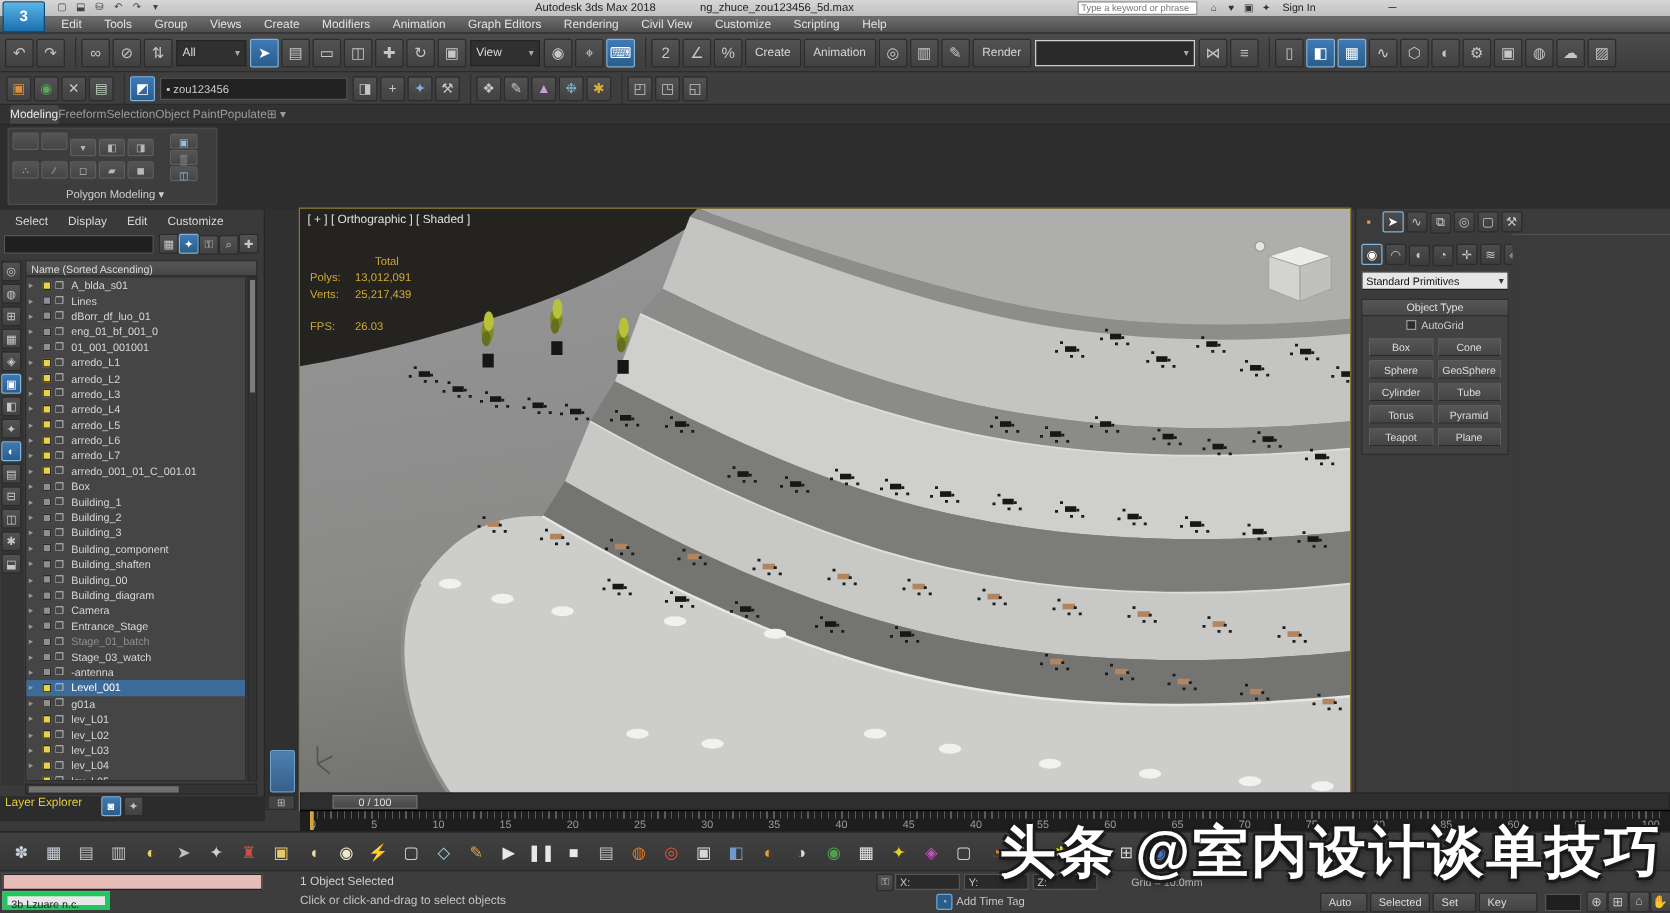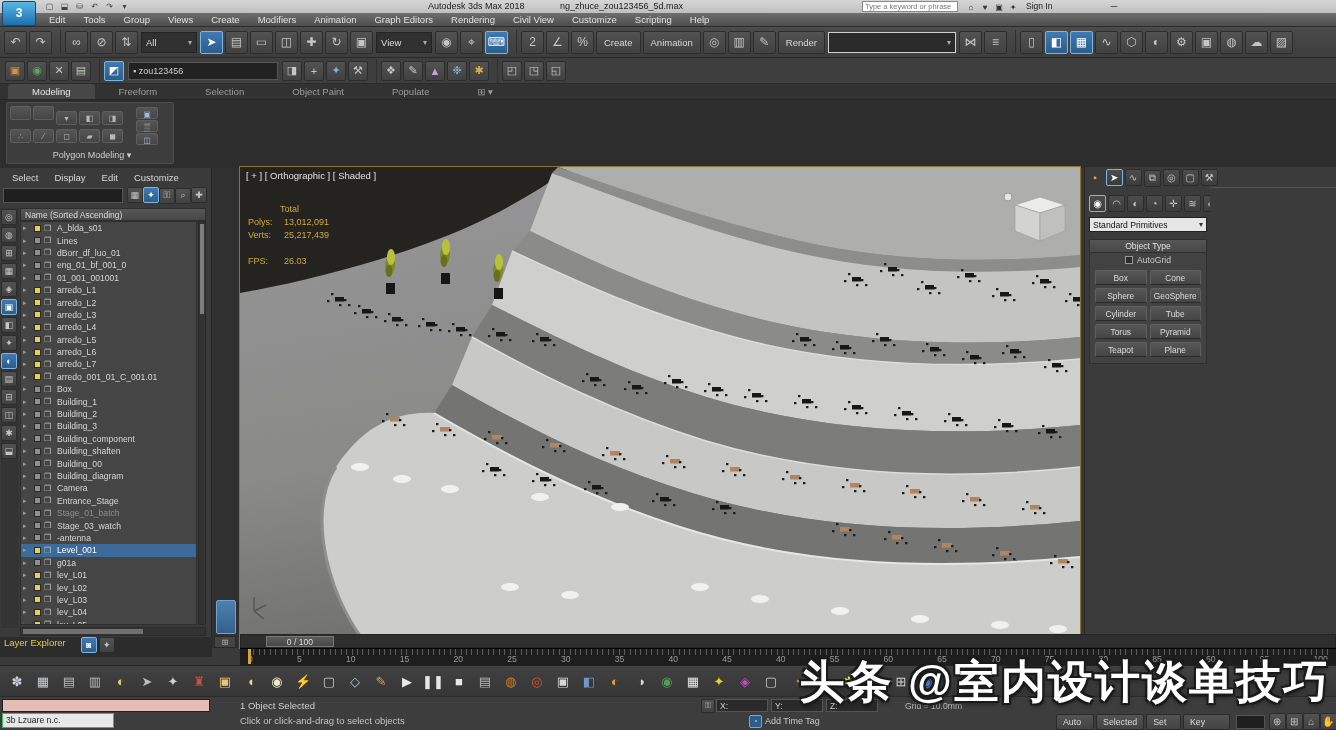--- a/index.html
+++ b/index.html
@@ -27,21 +27,21 @@
   #sectb .ic{width:20px;height:20px;font-size:11px}
   .ic.on{background:linear-gradient(#3f7ab5,#2a5d8a);border-color:#7db4e0;color:#fff}
   .txt{display:inline-flex;height:23px;align-items:center;padding:0 7px;font-size:9.5px;color:#d8d8d8;background:linear-gradient(#525252,#414141);border:1px solid #2c2c2c;border-radius:2px;margin:0 1px;flex:none}
   .dd{display:inline-flex;height:21px;align-items:center;min-width:56px;padding:0 4px;background:#303030;border:1px solid #242424;color:#ddd;font-size:9.5px;margin:0 2px;flex:none}
   .dd::after{content:"▾";margin-left:auto;padding-left:6px;color:#aaa;font-size:8px}
   .dd.wide{min-width:128px;background:#2a2a2a;border:1px solid #cfcfcf}
   .sep{display:inline-block;width:5px;height:24px;border-right:1px solid #2e2e2e;margin:0 3px;flex:none}
   .field{display:inline-flex;height:18px;align-items:center;min-width:150px;background:#222;border:1px solid #555;color:#ccc;font-size:9px;padding:0 4px;margin:0 3px;flex:none}
   
   #ribtabs{left:0;top:84px;width:1336px;height:16px;background:#323232;border-bottom:1px solid #262626;display:flex;align-items:flex-end;padding-left:8px}
-  .rtab{padding:2px 24px;font-size:9.5px;color:#9c9c9c}
+  .rtab{padding:2px 0;font-size:9.5px;color:#9c9c9c}
   .rtab.active{background:#474747;color:#e8e8e8;border-radius:3px 3px 0 0}
   #ribbon{left:0;top:100px;width:1336px;height:68px;background:#2d2d2d}
   #ribpanel{left:6px;top:2px;width:168px;height:62px;background:#3d3d3d;border:1px solid #4d4d4d;border-radius:2px}
   .rb{display:inline-block;width:21px;height:14px;background:linear-gradient(#555,#454545);border:1px solid #5e5e5e;border-radius:2px;margin:1px;color:#b8b8b8;font-size:8px;text-align:center;line-height:13px}
   .rb.blue{color:#8fc1e8}
   #riblabel{left:10px;top:47px;width:150px;text-align:center;font-size:9px;color:#cfcfcf}
   
   #sx{left:0;top:168px;width:212px;height:480px;background:#3a3a3a;border-right:1px solid #262626}
   #sxmenu{left:4px;top:4px;height:13px}
   #sxmenu span{padding:0 8px;font-size:9.5px;color:#d8d8d8}
@@ -99,21 +99,21 @@
   #ruler{left:240px;top:648px;width:1096px;height:17px;background:#1e1e1e;border-top:1px solid #000}
   #rulerticks{left:8px;top:0;width:1080px;height:6px;background:repeating-linear-gradient(90deg,#5a5a5a 0 1px,transparent 1px 5.45px)}
   #rulernums{left:8px;top:5px;width:1080px;display:flex;justify-content:space-between;font-size:8.6px;color:#9a9a9a}
   #playhead{left:248px;top:649px;width:3px;height:15px;background:#d9a33c}
   
   #btoolbar{left:0;top:665px;width:1336px;height:31px;background:linear-gradient(#414141,#363636);border-top:1px solid #222;display:flex;align-items:center;padding:0 4px}
   #btoolbar .ic{width:24px;height:24px;font-size:13px;background:transparent;border:none}
   
   #statusbar{left:0;top:696px;width:1336px;height:34px;background:#3d3d3d;border-top:1px solid #2a2a2a}
   #mlpink{left:2px;top:2px;width:208px;height:13px;background:#e5bcb6;border:1px solid #222}
-  #mlwhite{left:2px;top:16px;width:112px;height:15px;background:#e8e8e8;border:1px solid #22c55e;color:#222;font-size:8.6px;padding:1px 3px}
+  #mlwhite{left:2px;top:16px;width:86px;height:15px;background:#e8e8e8;border:4px solid #22c55e;color:#222;font-size:8.6px;padding:1px 3px}
   #selstatus{left:240px;top:3px;font-size:9.5px;color:#d0d0d0}
   #prompt{left:240px;top:18px;font-size:9.5px;color:#c4c4c4}
   .coord{display:inline-flex;align-items:center;height:13px;background:#2a2a2a;border:1px solid #555;width:52px;font-size:8.6px;color:#ccc;padding:0 3px;margin-right:3px}
   #coords{left:700px;top:2px;display:flex}
   #gridlab{left:905px;top:4px;font-size:8.6px;color:#bbb}
   #timetag{left:748px;top:18px;font-size:9px;color:#c8c8c8}
   #timetag .ic{width:13px;height:13px;font-size:8px;background:#2a5d8a;border:1px solid #6ea8d8;margin-right:3px}
   #keys{left:1056px;top:16px;display:flex;align-items:center}
   .kbtn{height:16px;padding:0 6px;background:linear-gradient(#535353,#434343);border:1px solid #2a2a2a;border-radius:2px;color:#ddd;font-size:8.8px;line-height:15px;margin-right:2px}
   #timefield{width:42px;height:14px;background:#1f1f1f;border:1px solid #555;margin:0 4px}
@@ -884,21 +884,21 @@
         <ellipse cx="205" cy="88" rx="5" ry="9" fill="#7e8a24"></ellipse>
         <ellipse cx="206" cy="80" rx="4" ry="8" fill="#b7c23a"></ellipse>
         <ellipse cx="204" cy="94" rx="3.5" ry="6" fill="#66701c"></ellipse>
         <rect x="254" y="121" width="9" height="11" fill="#161614"></rect>
         <ellipse cx="258" cy="103" rx="5" ry="9" fill="#7e8a24"></ellipse>
         <ellipse cx="259" cy="95" rx="4" ry="8" fill="#b7c23a"></ellipse>
         <ellipse cx="257" cy="109" rx="3.5" ry="6" fill="#66701c"></ellipse>
       </g>
   </svg>
   <div id="vplabel" class="abs">[ + ] [ Orthographic ] [ Shaded ]</div>
-  <div id="vpstats" class="abs"><span style="margin-left:32px">Total</span>
+  <div id="vpstats" class="abs"><span style="margin-left:52px">Total</span>
 <b>Polys:</b><span>13,012,091</span>
 <b>Verts:</b><span>25,217,439</span>
 
 <b>FPS:</b><span>26.03</span></div>
 </div>
 
 <div id="cp" class="abs">
   <div id="cptabs" class="abs">
     <span class="ic orange" style="width:12px;height:12px;border:none;background:none">▪</span>
     <span><span class="ic on">➤</span><span class="ic">∿</span><span class="ic">⧉</span><span class="ic">◎</span><span class="ic">▢</span><span class="ic">⚒</span></span>

